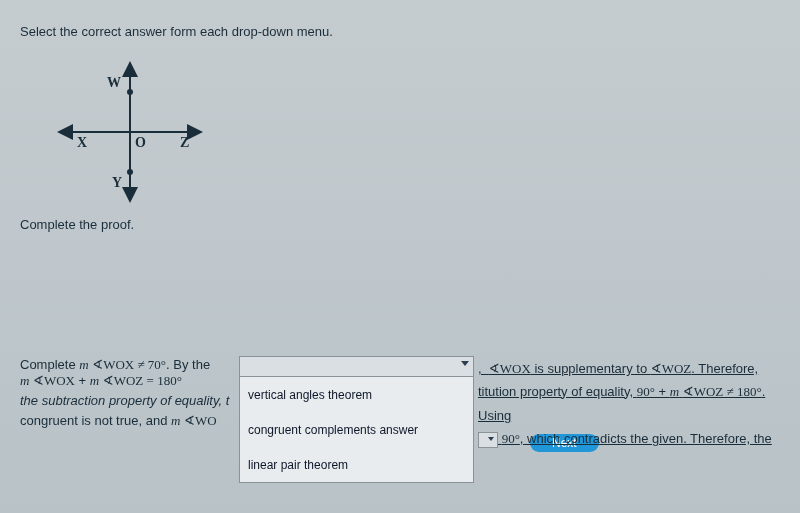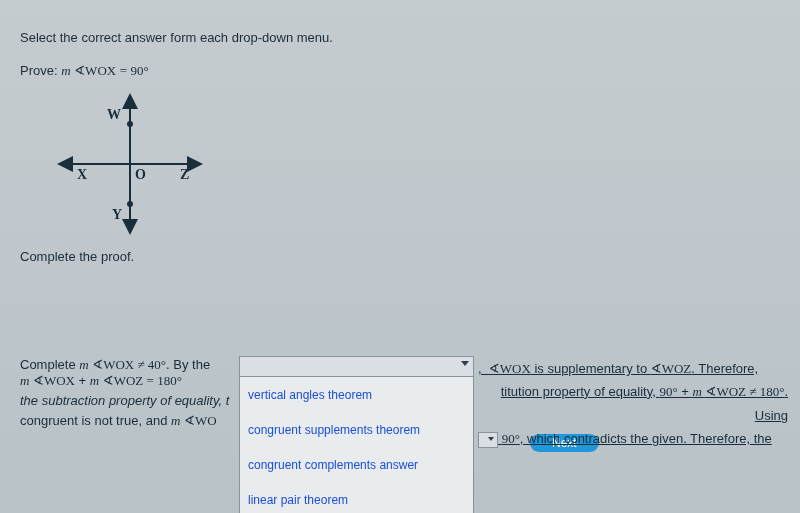--- a/index.html
+++ b/index.html
@@ -12,21 +12,21 @@
       height: 513px;
       background: linear-gradient(to bottom, #c5ccd0 0%, #b8c2c7 100%);
       font-family: Arial, sans-serif;
       font-size: 13px;
       color: #1a2d3a;
       position: relative;
       overflow: hidden;
       padding: 0;
     }
     .content {
-      padding: 30px 20px;
+      padding: 24px 20px;
     }
     .instruction {
       margin-bottom: 18px;
     }
     .statement {
       margin-bottom: 5px;
     }
     .diagram {
       margin: 10px 0 10px 30px;
       position: relative;
@@ -60,21 +60,21 @@
       top: 4px;
       width: 0;
       height: 0;
       border-left: 4px solid transparent;
       border-right: 4px solid transparent;
       border-top: 5px solid #2c3e50;
     }
     .dropdown-option {
       padding: 10px 8px;
       font-size: 12px;
-      color: #1d4ed8;
+      color: #0f172a;
       border-top: 1px solid rgba(0,0,0,0);
     }
     .dropdown-option:first-of-type {
       border-top: none;
     }
     .small-dropdown {
       display: inline-block;
       width: 20px;
       height: 16px;
       background: #d9dfe2;
@@ -142,23 +142,20 @@
       top: 413px;
     }
   </style>
 </head>
 <body>
 
 <div class="content">
   <p class="instruction">Select the correct answer form each drop-down menu.</p>
 
 
-  <p class="statement">
-    <span>Prove:</span> <span class="math">m</span> <span class="serif">∢WOX</span> <span class="serif">= 90°</span>
-  </p>
 
   <div class="diagram">
     <svg width="160" height="150" viewBox="0 0 160 150">
       <defs>
         <marker id="arrow" markerWidth="8" markerHeight="8" refX="4" refY="4" orient="auto">
           <path d="M0,0 L8,4 L0,8 Z" fill="#1a2d3a"></path>
         </marker>
       </defs>
       <line x1="80" y1="75" x2="80" y2="12" stroke="#1a2d3a" stroke-width="2" marker-end="url(#arrow)"></line>
       <line x1="80" y1="75" x2="80" y2="138" stroke="#1a2d3a" stroke-width="2" marker-end="url(#arrow)"></line>
@@ -171,50 +168,49 @@
       <text x="85" y="90" font-family="serif" font-size="14" fill="#1a2d3a" font-weight="bold">O</text>
       <text x="130" y="90" font-family="serif" font-size="14" fill="#1a2d3a" font-weight="bold">Z</text>
       <text x="62" y="130" font-family="serif" font-size="14" fill="#1a2d3a" font-weight="bold">Y</text>
     </svg>
   </div>
 
   <p class="complete">Complete the proof.</p>
 </div>
 
 <div class="line1-left">
-  <span>Complete</span> <span class="math">m</span> <span class="serif">∢WOX ≠ 40°</span><span>. By the</span>
+  <span>Complete</span> <span class="math">m</span> <span class="serif">∢WOX ≠ 70°</span><span>. By the</span>
 </div>
 
 <div class="line2-left">
   <span class="math">m</span> <span class="serif">∢WOX</span> + <span class="math">m</span> <span class="serif">∢WOZ = 180°</span>
 </div>
 
 <div class="line3-left">
   <span>the subtraction property of equality, t</span>
 </div>
 
 <div class="line4-left">
   <span>congruent is not true, and </span><span class="math">m</span> <span class="serif">∢WO</span>
 </div>
 
 <div class="hidden-behind">
   <div>
     <span>,&nbsp;&nbsp;</span><span class="serif">∢WOX</span> is supplementary to <span class="serif">∢WOZ</span>. Therefore,
   </div>
-  <div style="margin-top:-2px;text-align:right;">
+  <div style="margin-top:-2px;">
     titution property of equality, <span class="serif">90°</span> + <span class="math">m</span> <span class="serif">∢WOZ ≠ 180°</span>. Using
   </div>
   <div style="margin-top:-2px;">
     <span class="small-dropdown"><span class="small-arrow"></span></span> <span class="serif">90°</span>, which contradicts the given. Therefore, the
   </div>
 </div>
 
 <div class="dropdown-open">
   <div class="dropdown-header">
     <span class="dropdown-arrow"></span>
   </div>
   <div class="dropdown-option">vertical angles theorem</div>
-  <div class="dropdown-option">congruent supplements theorem</div>
   <div class="dropdown-option">congruent complements answer</div>
   <div class="dropdown-option">linear pair theorem</div>
 </div>
 
 <button class="next-btn">Next</button>
 
 </body></html>

